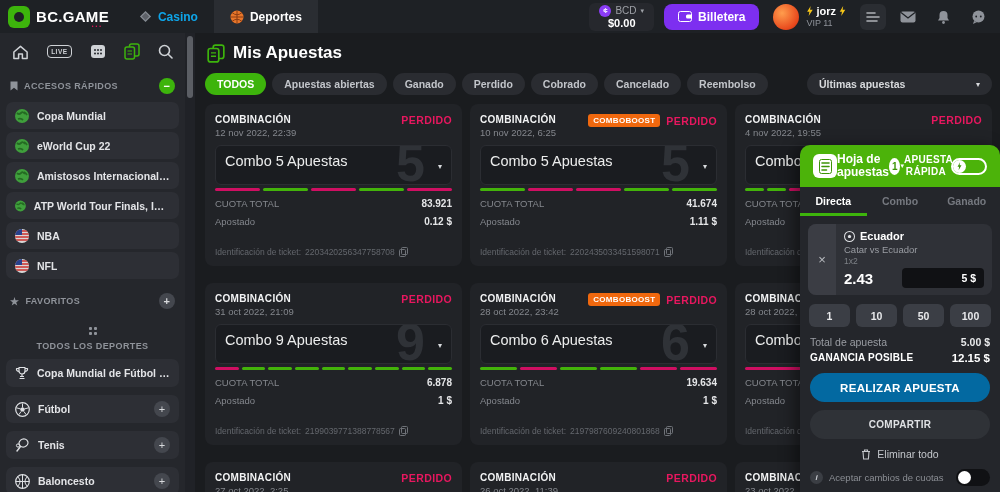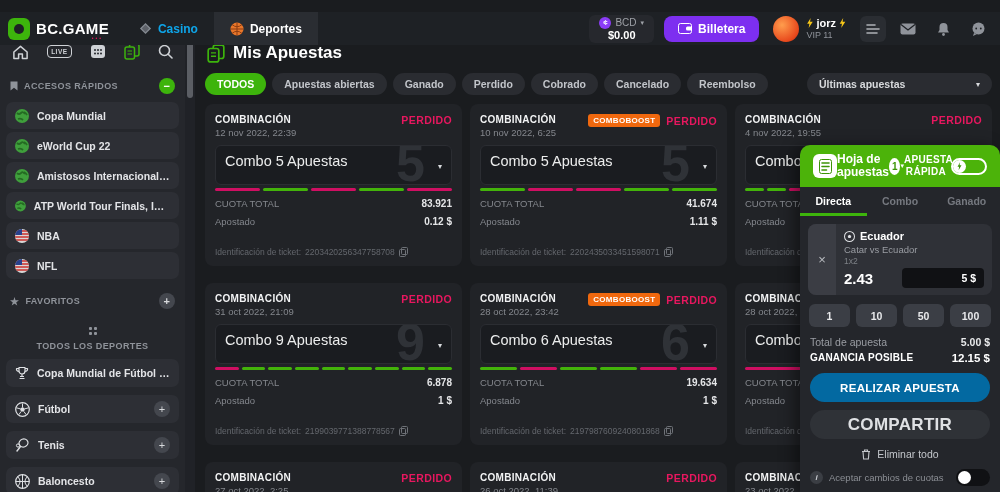--- a/index.html
+++ b/index.html
@@ -1,21 +1,21 @@
 <!DOCTYPE html>
 <html><head>
 <meta charset="utf-8">
 <style>
   * { margin:0; padding:0; box-sizing:border-box; }
   html,body { width:1000px; height:492px; overflow:hidden; background:#131417;
     font-family:"Liberation Sans", sans-serif; -webkit-font-smoothing:antialiased; }
   .page { position:relative; width:1000px; height:492px; background:#1a1c1f; }
 
   
-  .topbar { position:absolute; top:12px; left:0; right:0; height:33px; background:#1e2125;
+  .topbar { position:absolute; top:0; left:0; right:0; height:33px; background:#1e2125;
     display:flex; align-items:center; z-index:30; }
   .logo { display:flex; align-items:center; gap:6px; padding:0 14px 0 8px; cursor:pointer; }
   .logo-mark { width:22px; height:22px; background:#3db40c; border-radius:6px; position:relative; }
   .logo-mark::after { content:""; position:absolute; left:6px; top:6px; width:10px; height:10px;
     border-radius:50%; background:#1e2125; }
   .logo-text { color:#fff; font-weight:bold; font-size:15px; letter-spacing:.3px; position:relative; }
   .logo-text i { position:absolute; bottom:-4px; right:6px; font-style:normal; font-size:5px; color:#e8175f; letter-spacing:2px; }
   .nav-tab { display:flex; align-items:center; gap:6px; height:33px; padding:0 16px;
     color:#0ea5e9; font-size:12px; font-weight:bold; cursor:pointer; }
   .nav-tab.active { background:#2a2d32; color:#fff; }
@@ -156,21 +156,21 @@
   .bs-total { display:flex; justify-content:space-between; margin:9px 10px 0 10px; }
   .bs-total .l { color:#9a9da3; font-size:10.5px; }
   .bs-total .v { color:#e8e9eb; font-size:10.5px; font-weight:bold; }
   .bs-total.win .l { color:#fff; font-size:10px; font-weight:bold; letter-spacing:.2px; }
   .bs-total.win .v { color:#fff; font-size:11.5px; font-weight:bold; }
   .bs-place { display:block; margin:9px 10px 0 10px; width:calc(100% - 20px); height:29px;
     background:#0369a1; border:none; border-radius:15px; color:#fff; font-weight:bold;
     font-size:11.5px; letter-spacing:.3px; cursor:pointer; font-family:"Liberation Sans", sans-serif; }
   .bs-share { display:block; margin:8px 10px 0 10px; width:calc(100% - 20px); height:29px;
     background:#2f3237; border:none; border-radius:15px; color:#dfe1e4; font-weight:bold;
-    font-size:17px; letter-spacing:.3px; cursor:pointer; font-family:"Liberation Sans", sans-serif; }
+    font-size:10px; letter-spacing:.3px; cursor:pointer; font-family:"Liberation Sans", sans-serif; }
   .bs-clear { display:flex; align-items:center; justify-content:center; gap:6px; margin-top:9px;
     color:#c3c6cb; font-size:10.5px; cursor:pointer; }
   .bs-accept { display:flex; align-items:center; gap:6px; margin:9px 10px 0 10px; }
   .bs-info { width:13px; height:13px; border-radius:50%; background:#3b3e44; color:#c9ccd1;
     font-size:8px; font-style:italic; font-weight:bold; display:flex; align-items:center;
     justify-content:center; flex-shrink:0; }
   .bs-accept-label { color:#8b8e94; font-size:9.5px; flex:1; }
   .acc-toggle { width:34px; height:17px; background:#101114; border-radius:9px; position:relative;
     cursor:pointer; flex-shrink:0; }
   .acc-toggle .knob { position:absolute; left:2px; top:2px; width:13px; height:13px;

